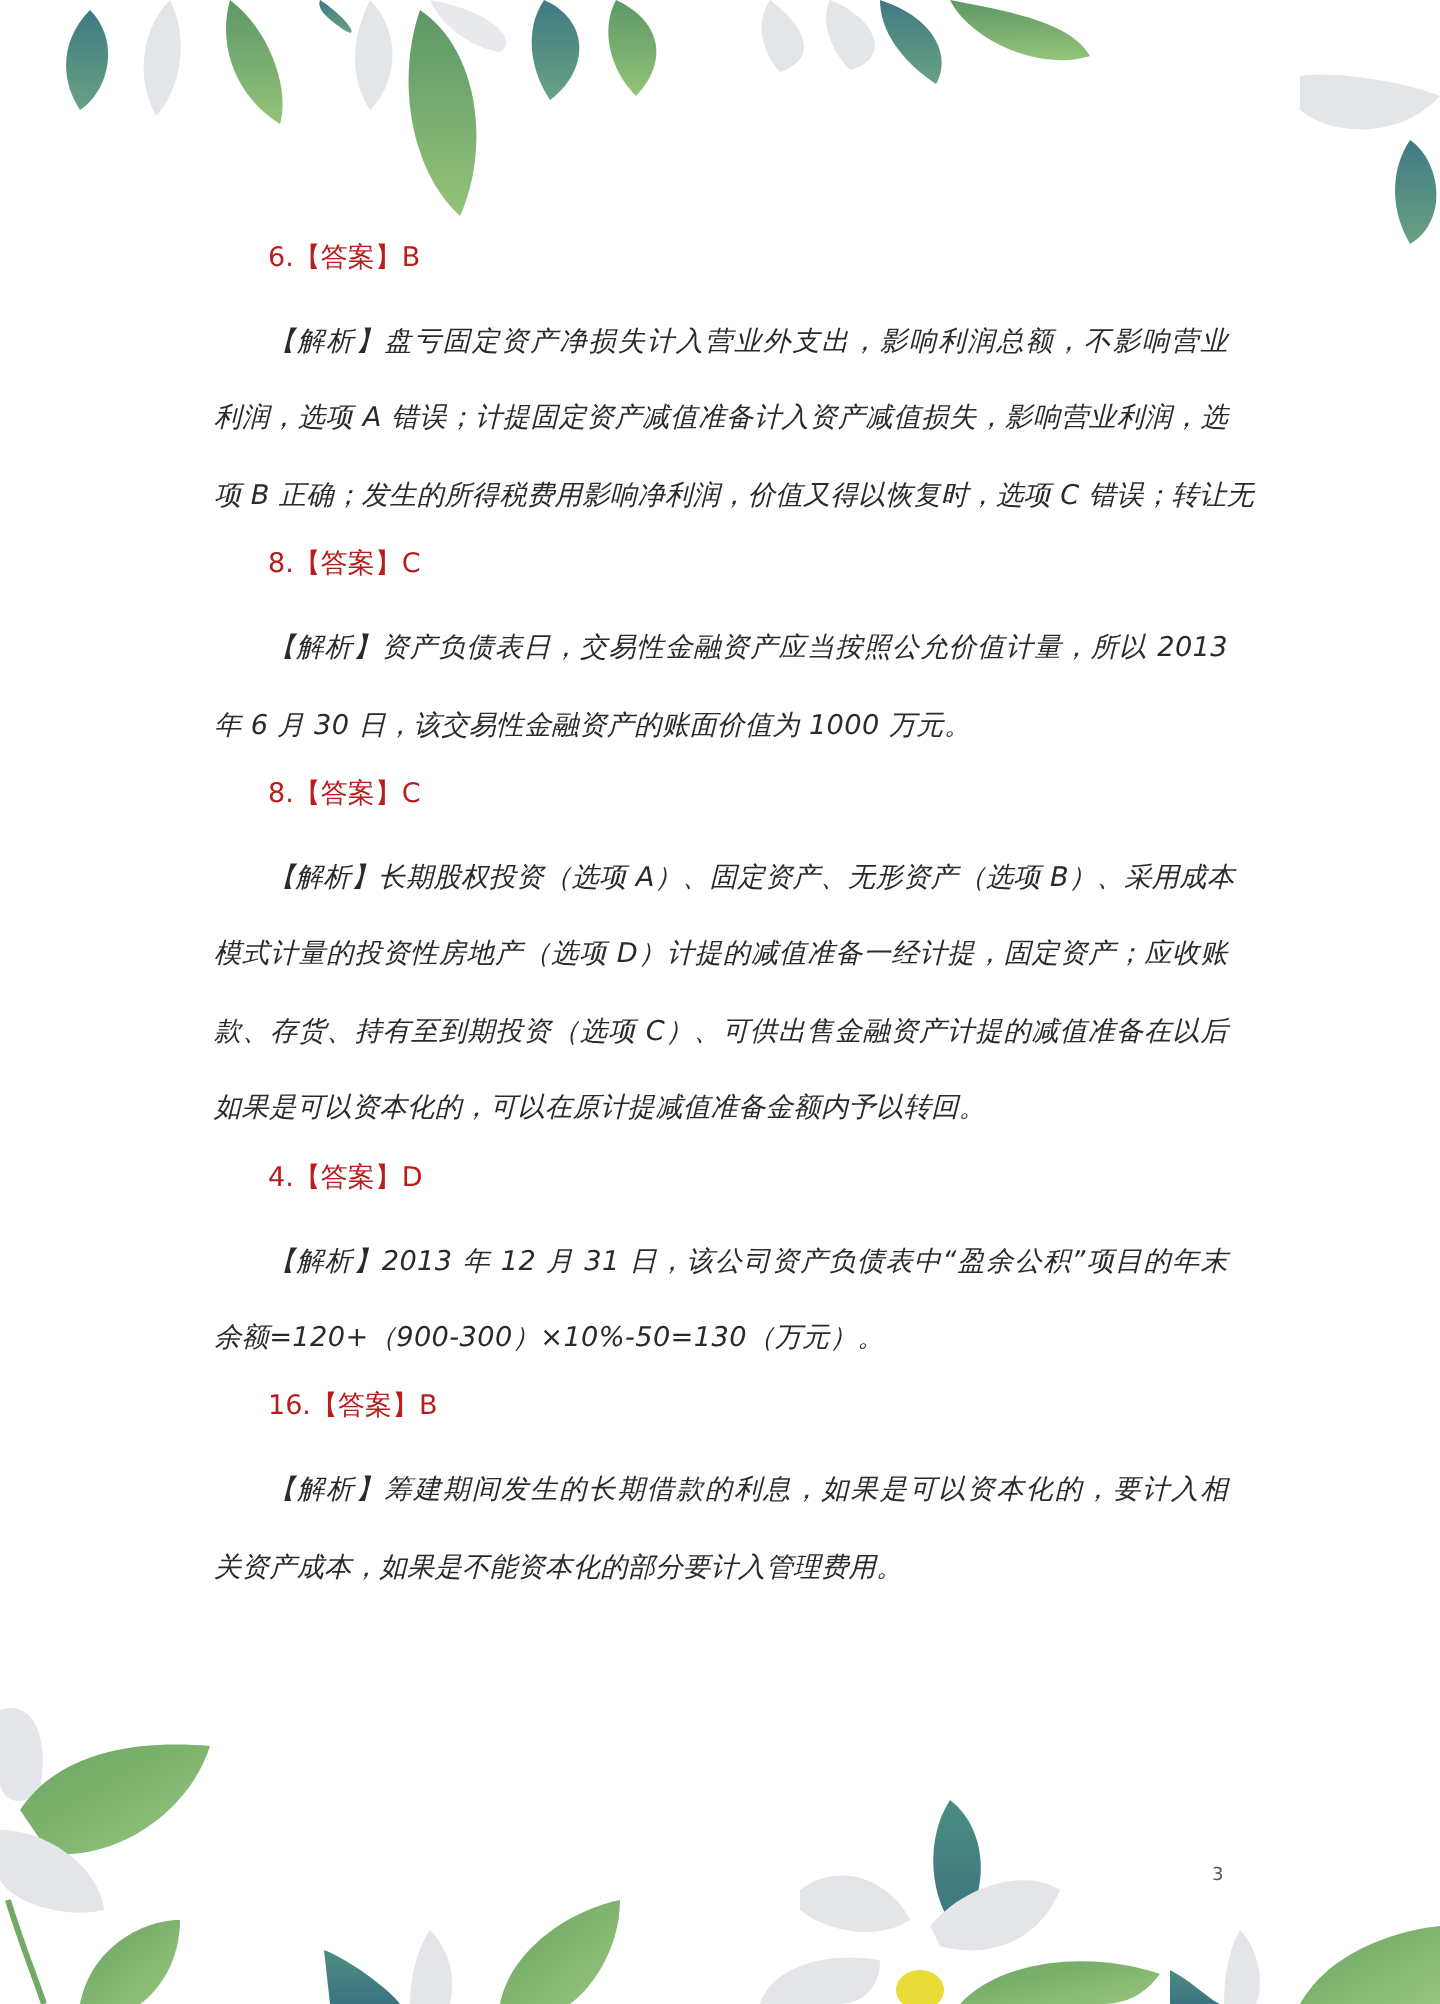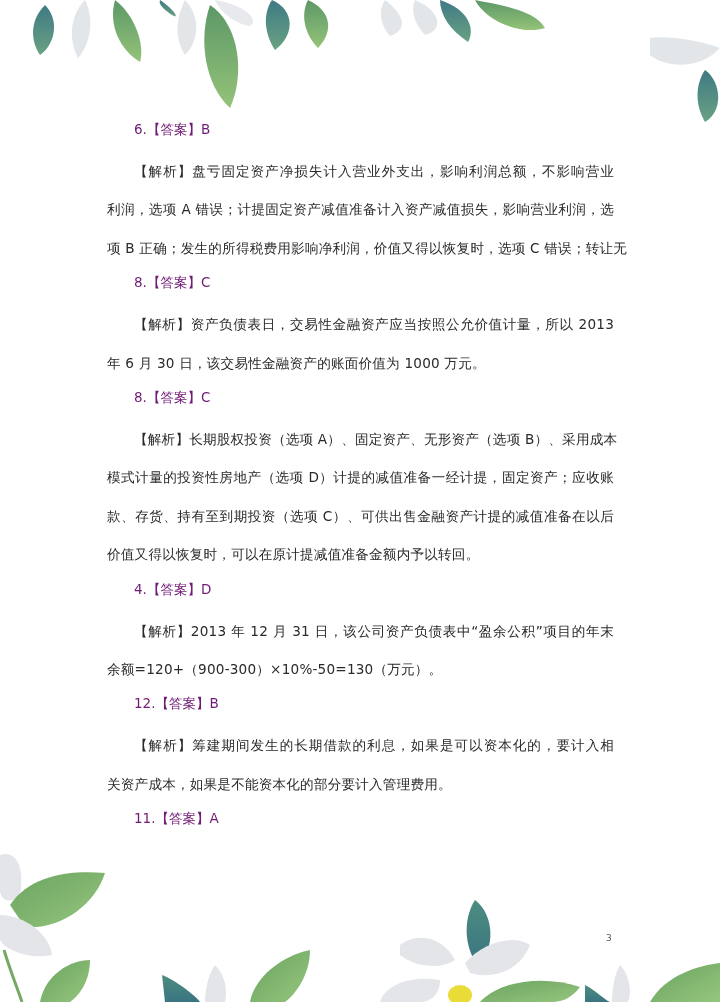--- a/index.html
+++ b/index.html
@@ -3,23 +3,23 @@
 <meta charset="utf-8">
 <style>
   html, body { margin: 0; padding: 0; background: #ffffff; }
   body { width: 720px; height: 1002px; position: relative; overflow: hidden;
          font-family: "DejaVu Sans", "Liberation Sans", sans-serif; }
   .page { position: absolute; left: 0; top: 0; width: 720px; height: 1002px; background: #fff; }
   .deco { position: absolute; left: 0; width: 720px; pointer-events: none; }
   .deco-top { top: 0; height: 130px; }
   .deco-bottom { top: 845px; height: 157px; }
   .content { position: absolute; left: 107px; top: 114px; width: 507px; }
-  .answer { color: #701a75; font-size: 13.5px; height: 38px; line-height: 30px; padding-left: 27px; white-space: nowrap; }
+  .answer { color: #b91c1c; font-size: 13.5px; height: 38px; line-height: 30px; padding-left: 27px; white-space: nowrap; }
   .para { color: #2a2a2a; font-size: 13.6px; line-height: 38.4px; text-align: justify; text-indent: 27px; margin: 0; letter-spacing: 0.2px; }
-  .para .line { display: block; text-indent: 0; white-space: nowrap; text-align-last: justify; }
+  .para .line { display: block; text-indent: 0; white-space: nowrap; text-align-last: justify; font-style: italic; }
   .para .line.first { padding-left: 27px; }
   .para .line.last { text-align-last: left; }
   .page-number { position: absolute; left: 606px; top: 933px; font-size: 9px; color: #555; }
 </style>
 </head>
 <body>
 
 <div class="page">
 
   <svg class="deco deco-top" viewBox="0 0 720 130" xmlns="http://www.w3.org/2000/svg">
@@ -67,39 +67,36 @@
         <span class="line first">【解析】资产负债表日，交易性金融资产应当按照公允价值计量，所以 2013</span>
         <span class="line last">年 6 月 30 日，该交易性金融资产的账面价值为 1000 万元。</span>
       </p>
     </div>
     <div>
       <div class="answer">8.【答案】C</div>
       <p class="para">
         <span class="line first">【解析】长期股权投资（选项 A）、固定资产、无形资产（选项 B）、采用成本</span>
         <span class="line">模式计量的投资性房地产（选项 D）计提的减值准备一经计提，固定资产；应收账</span>
         <span class="line">款、存货、持有至到期投资（选项 C）、可供出售金融资产计提的减值准备在以后</span>
-        <span class="line last">价值又得以恢复时，可以在原计提减值准备金额内予以转回。</span>
+        <span class="line last">如果是可以资本化的，可以在原计提减值准备金额内予以转回。</span>
       </p>
     </div>
     <div>
       <div class="answer">4.【答案】D</div>
       <p class="para">
         <span class="line first">【解析】2013 年 12 月 31 日，该公司资产负债表中“盈余公积”项目的年末</span>
         <span class="line last">余额=120+（900-300）×10%-50=130（万元）。</span>
       </p>
     </div>
     <div>
-      <div class="answer">12.【答案】B</div>
+      <div class="answer">16.【答案】B</div>
       <p class="para">
         <span class="line first">【解析】筹建期间发生的长期借款的利息，如果是可以资本化的，要计入相</span>
         <span class="line last">关资产成本，如果是不能资本化的部分要计入管理费用。</span>
       </p>
-    </div>
-    <div>
-      <div class="answer">11.【答案】A</div>
     </div>
   </div>
 
   <svg class="deco deco-bottom" viewBox="0 0 720 157" xmlns="http://www.w3.org/2000/svg">
     <defs>
       <linearGradient id="bLeaf" x1="0" y1="0" x2="1" y2="1">
         <stop offset="0" stop-color="#5f9d55"></stop>
           <stop offset="1" stop-color="#8fc274"></stop>
       </linearGradient>
       <linearGradient id="bTeal" x1="0" y1="0" x2="0" y2="1">

